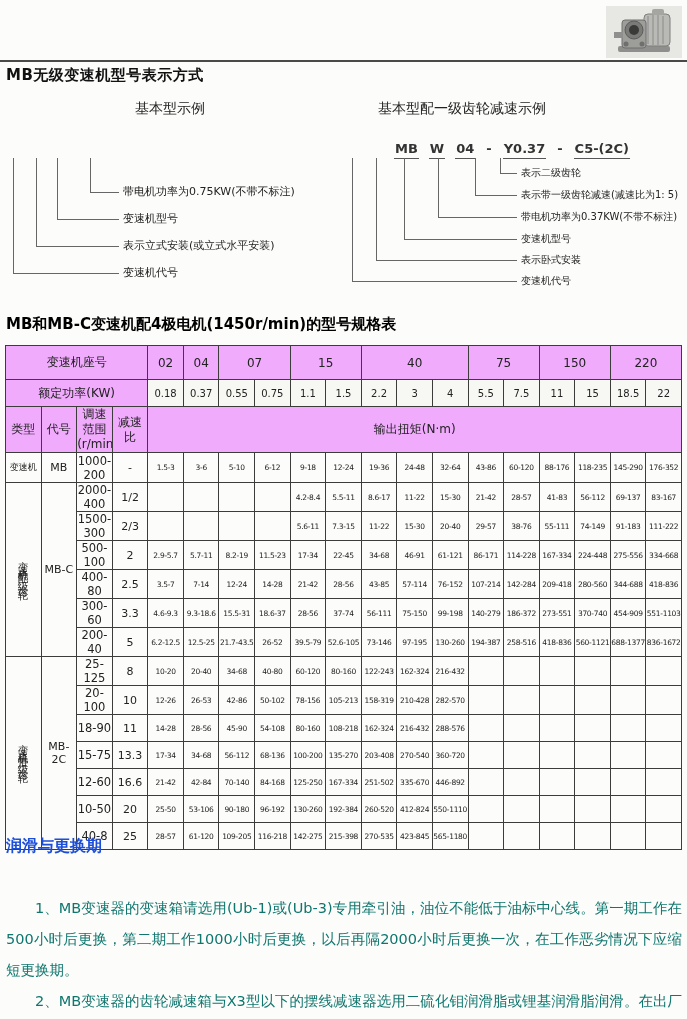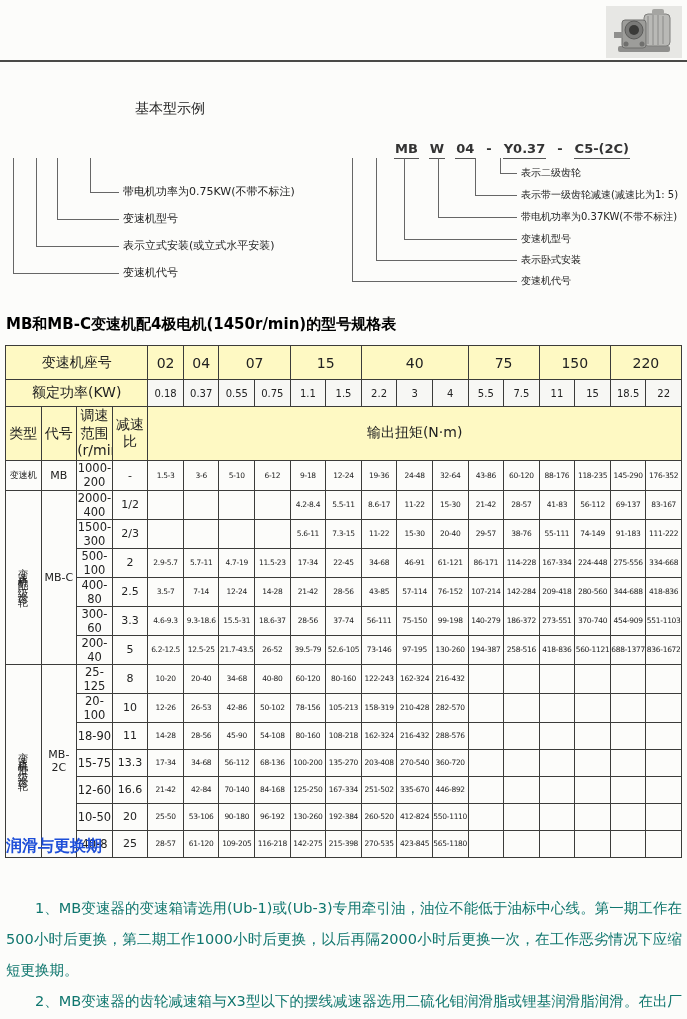--- a/index.html
+++ b/index.html
@@ -23,21 +23,21 @@
   .tok.nd{border-bottom:none;margin-right:10px;}
 
   .cl{position:absolute;border-left:1px solid #666;border-bottom:1px solid #666;}
   .clab{position:absolute;font-size:11px;color:#222;white-space:nowrap;}
   .clab.sm{font-size:10px;}
 
   
   .h-table{position:absolute;left:6px;top:315px;font-size:15px;font-weight:bold;color:#000000;}
   table.spec{position:absolute;left:5px;top:345px;width:677px;border-collapse:collapse;table-layout:fixed;}
   table.spec td{border:1px solid #3c3c3a;text-align:center;vertical-align:middle;padding:0;overflow:hidden;color:#222;}
-  td.hd{font-size:14px;background:#fef9c3;}
+  td.hd{font-size:12px;background:#f0abfc;}
   td.pw{font-size:10px;background:#f7f7f4;}
   td.rng{font-size:11.5px;}
   td.rat{font-size:11px;}
   td.tv{font-size:7.5px;letter-spacing:-0.3px;white-space:nowrap;}
   td.typ{font-size:9px;}
   .vert{writing-mode:vertical-lr;text-orientation:upright;display:inline-block;font-size:10.5px;letter-spacing:4px;line-height:1;}
   tr.rA{height:34px;} tr.rB{height:27px;} tr.rC{height:38px;}
   tr.rMB{height:30px;} tr.rD{height:27px;}
   .pre{white-space:pre-line;line-height:1.25;}
 
@@ -64,22 +64,24 @@
       <rect x="16" y="14" width="24" height="28" rx="3" fill="#9d9d9a" stroke="#6f6f6d"></rect>
       <circle cx="28" cy="24" r="9" fill="#7a7a78" stroke="#5c5c5a"></circle>
       <circle cx="28" cy="24" r="5" fill="#3a3a38"></circle>
       <rect x="8" y="26" width="9" height="6" fill="#8f8f8d"></rect>
       <circle cx="20" cy="38" r="2.5" fill="#6f6f6d"></circle>
       <circle cx="36" cy="38" r="2.5" fill="#6f6f6d"></circle>
     </svg>
   </div>
   <div class="topline"></div>
 
+  <div class="h-main">MB无级变速机型号表示方式</div>
 
   <div class="subhead l">基本型示例</div>
+  <div class="subhead r">基本型配一级齿轮减速示例</div>
 
   <div class="cl" style="left:90px;top:158px;width:28px;height:34px;"></div>
   <div class="clab" style="left:123px;top:184px;">带电机功率为0.75KW(不带不标注)</div>
   <div class="cl" style="left:57px;top:158px;width:61px;height:61px;"></div>
   <div class="clab" style="left:123px;top:211px;">变速机型号</div>
   <div class="cl" style="left:36px;top:158px;width:82px;height:88px;"></div>
   <div class="clab" style="left:123px;top:238px;">表示立式安装(或立式水平安装)</div>
   <div class="cl" style="left:13px;top:158px;width:105px;height:115px;"></div>
   <div class="clab" style="left:123px;top:265px;">变速机代号</div>
 
@@ -198,21 +200,21 @@
           <td class="tv">55-111</td>
           <td class="tv">74-149</td>
           <td class="tv">91-183</td>
           <td class="tv">111-222</td>
         </tr>
         <tr class="rD">
           <td class="rng">500-100</td>
           <td class="rat">2</td>
           <td class="tv">2.9-5.7</td>
           <td class="tv">5.7-11</td>
-          <td class="tv">4.7-19</td>
+          <td class="tv">8.2-19</td>
           <td class="tv">11.5-23</td>
           <td class="tv">17-34</td>
           <td class="tv">22-45</td>
           <td class="tv">34-68</td>
           <td class="tv">46-91</td>
           <td class="tv">61-121</td>
           <td class="tv">86-171</td>
           <td class="tv">114-228</td>
           <td class="tv">167-334</td>
           <td class="tv">224-448</td>

